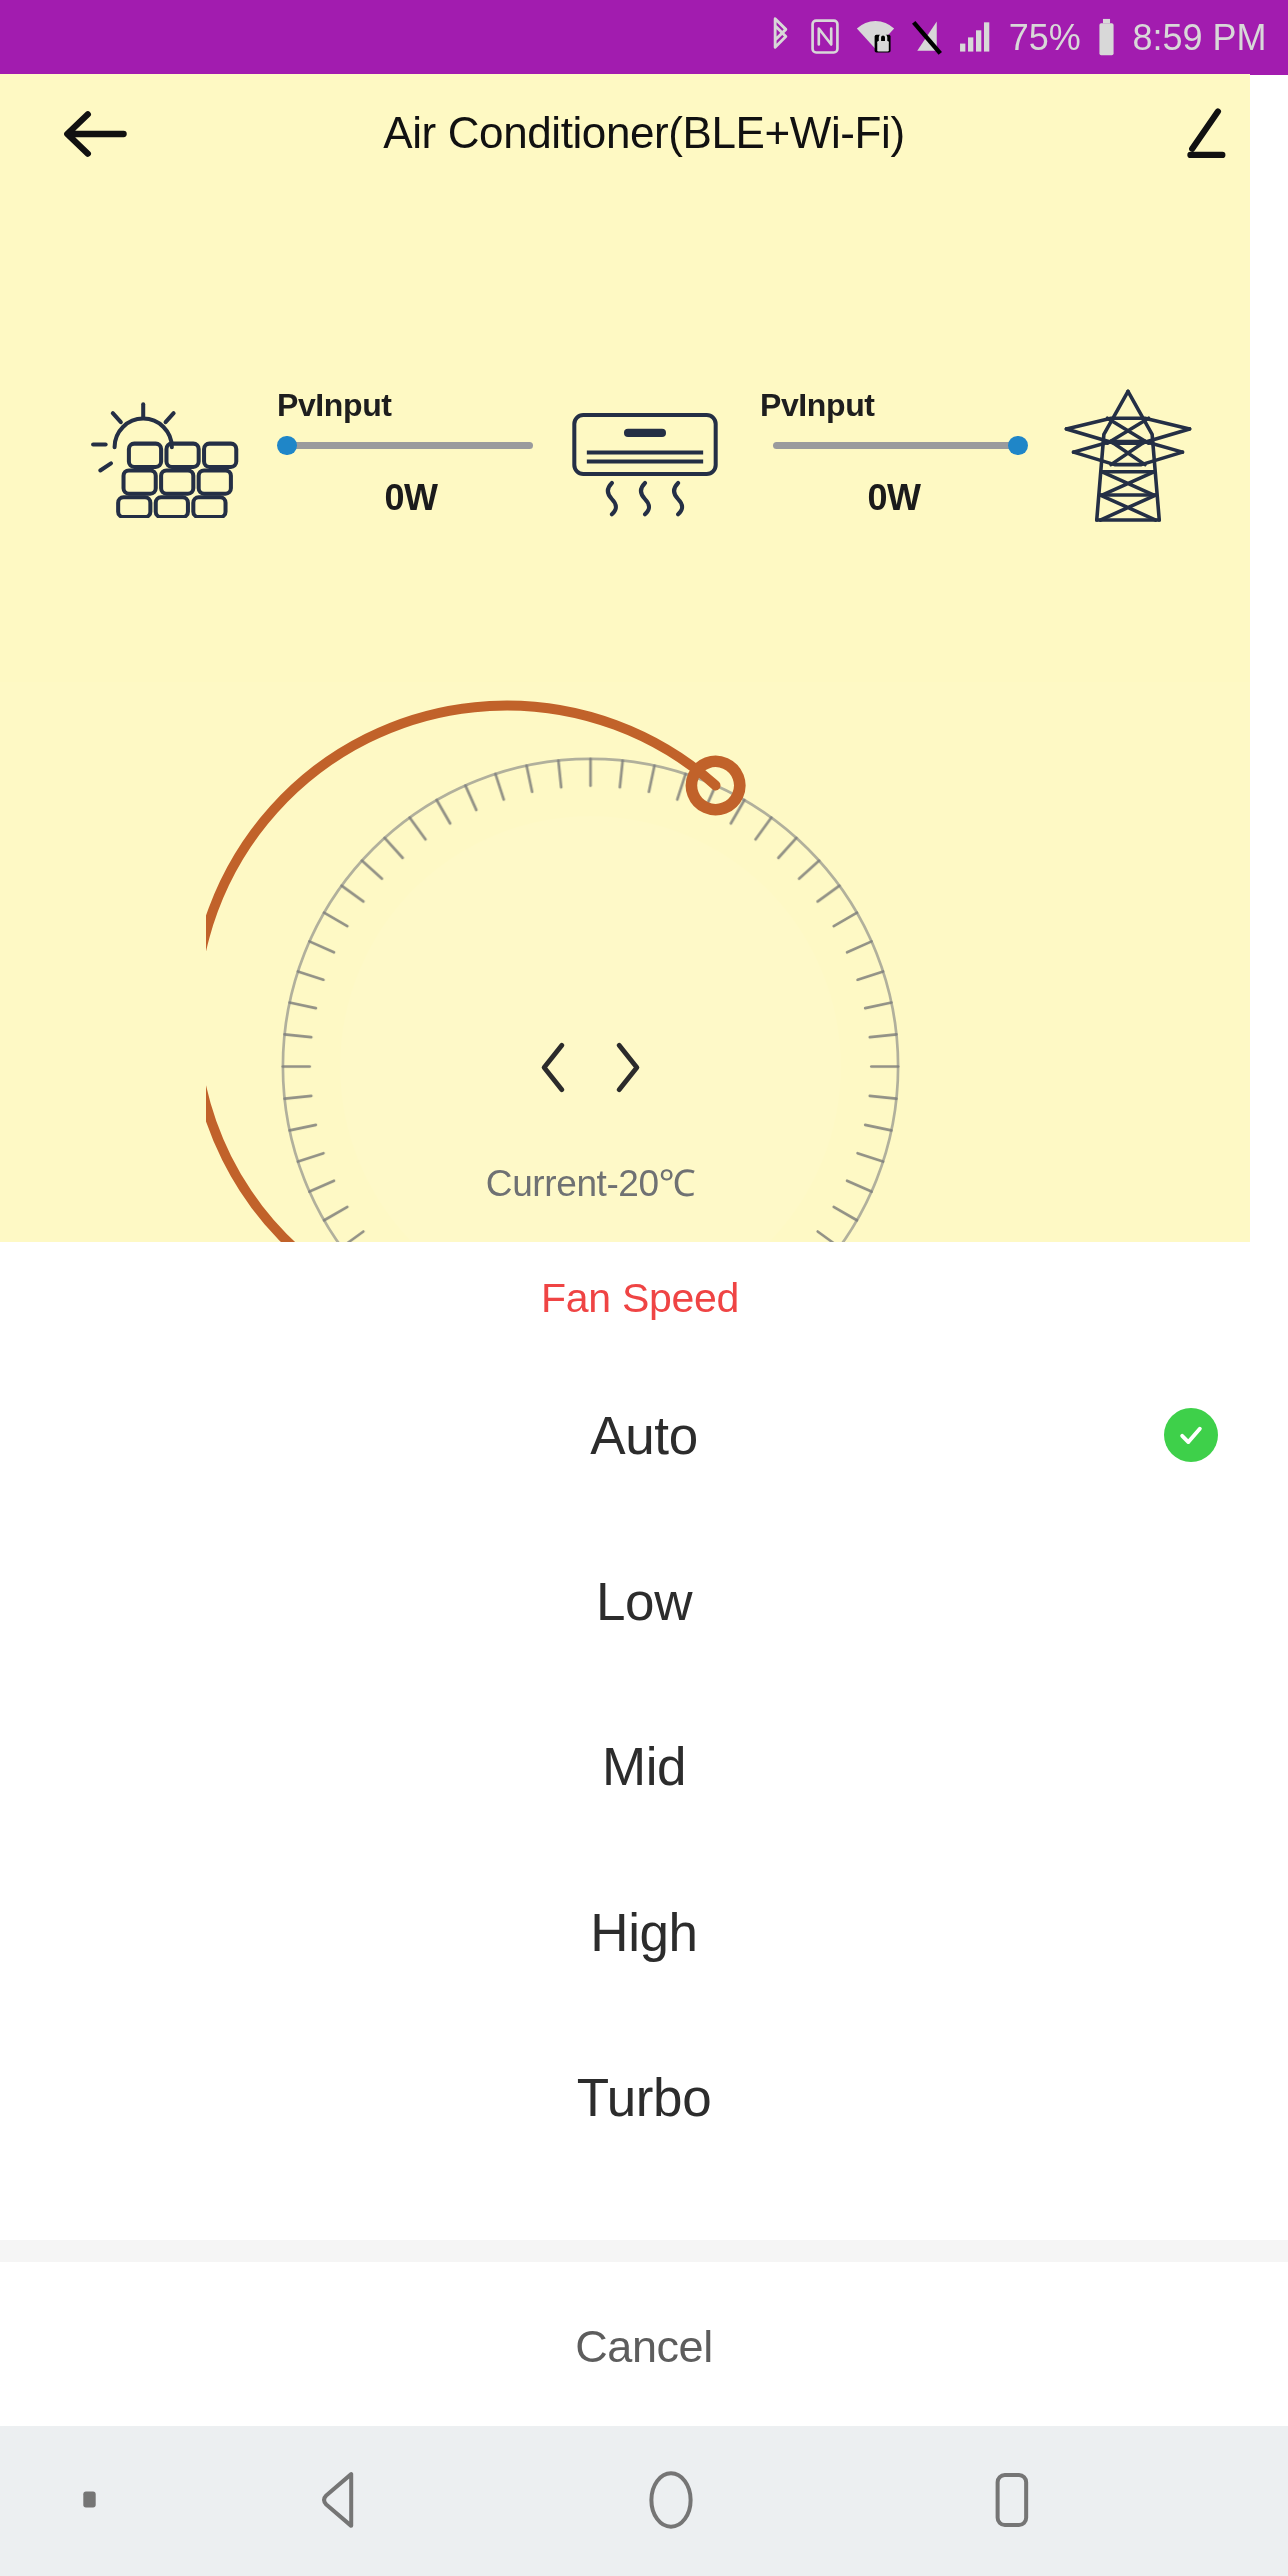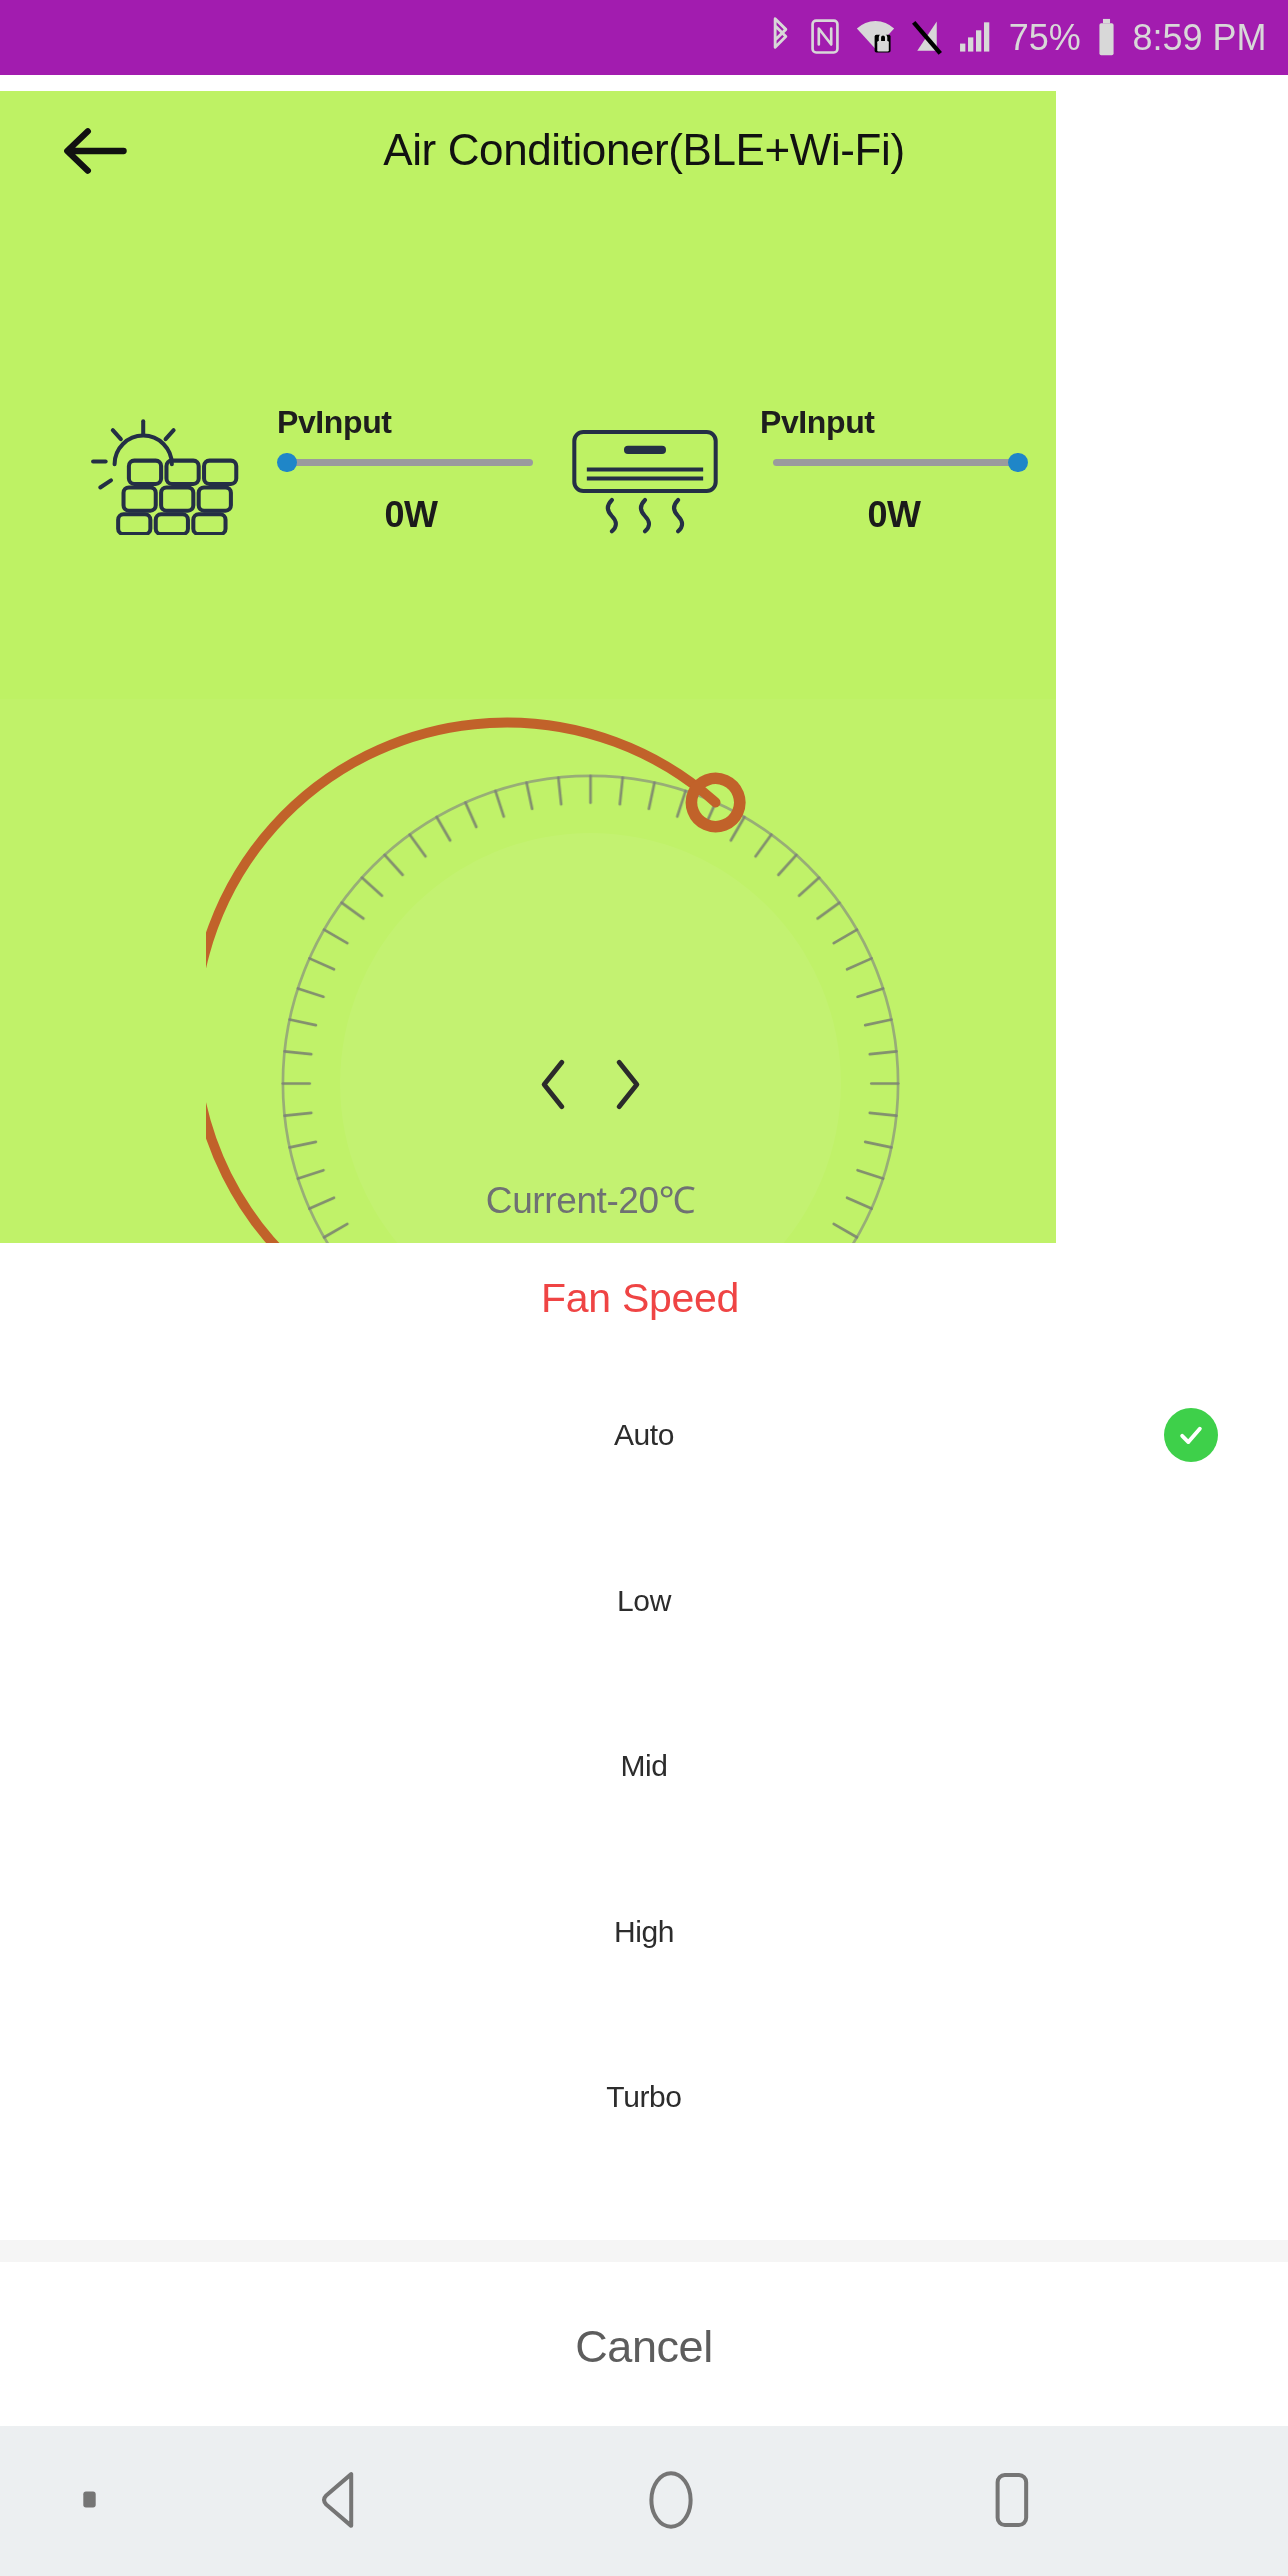--- a/index.html
+++ b/index.html
@@ -19,22 +19,22 @@
     display:flex;align-items:center;justify-content:flex-end;
     padding-right:21.5px;box-sizing:border-box;
   }
   .sb-icons{display:flex;align-items:center;gap:14.3px;}
   .sb-ico{display:block;}
   .sb-text{color:#d8d8d8;font-size:36px;letter-spacing:0px;line-height:1;}
   .sb-batt{display:flex;align-items:center;}
 
   
   .app-behind{
-    position:absolute;left:0;top:91px;width:1056px;height:1168px;
-    background:#bef264;
+    position:absolute;left:0;top:74px;width:1250px;height:1168px;
+    background:#fef9c3;
     overflow:hidden;
   }
   .appbar{
     position:absolute;left:0;top:0;width:1288px;height:118px;
     display:flex;align-items:center;
   }
   .back-btn{
     position:absolute;left:54px;top:29px;width:81px;height:64px;
     display:flex;align-items:center;justify-content:center;
   }
@@ -112,21 +112,21 @@
   }
   .sheet-title{
     position:absolute;left:0;top:32px;width:1280px;text-align:center;
     color:#ef4444;font-size:41px;letter-spacing:-0.3px;
   }
   .opt{
     position:absolute;left:0;width:1288px;height:98px;
     display:flex;align-items:center;justify-content:center;
   }
   .opt-label{
-    color:#2c2c2c;font-size:30px;letter-spacing:-0.4px;
+    color:#2c2c2c;font-size:53px;letter-spacing:-0.4px;
   }
   .opt-check{
     position:absolute;right:70px;top:50%;transform:translateY(-50%);
     width:54px;height:54px;border-radius:50%;
     display:flex;align-items:center;justify-content:center;
   }
   .sheet-sep{
     position:absolute;left:0;width:1288px;height:21.5px;background:#f5f5f5;
   }
   .cancel-row{

